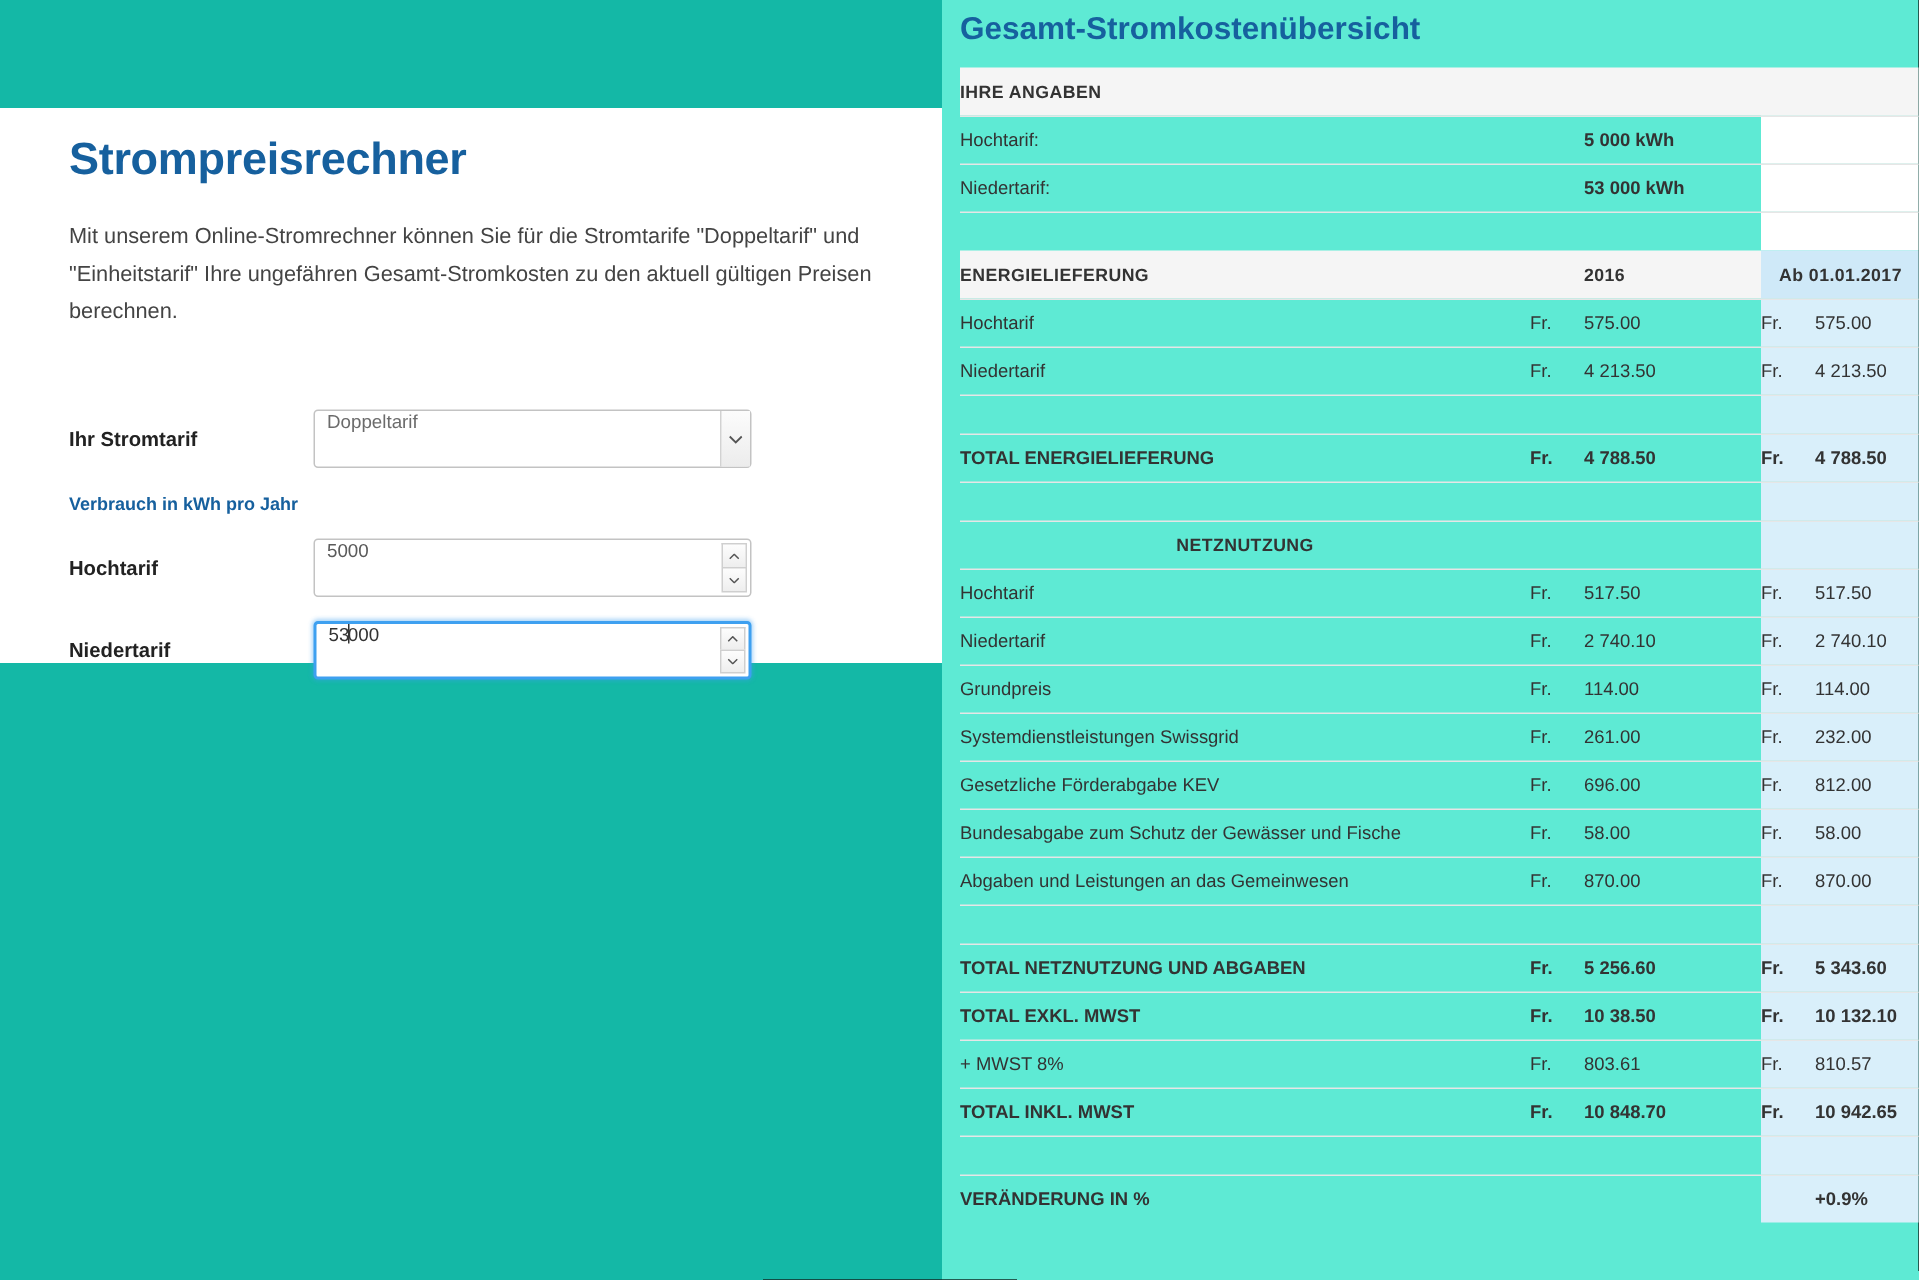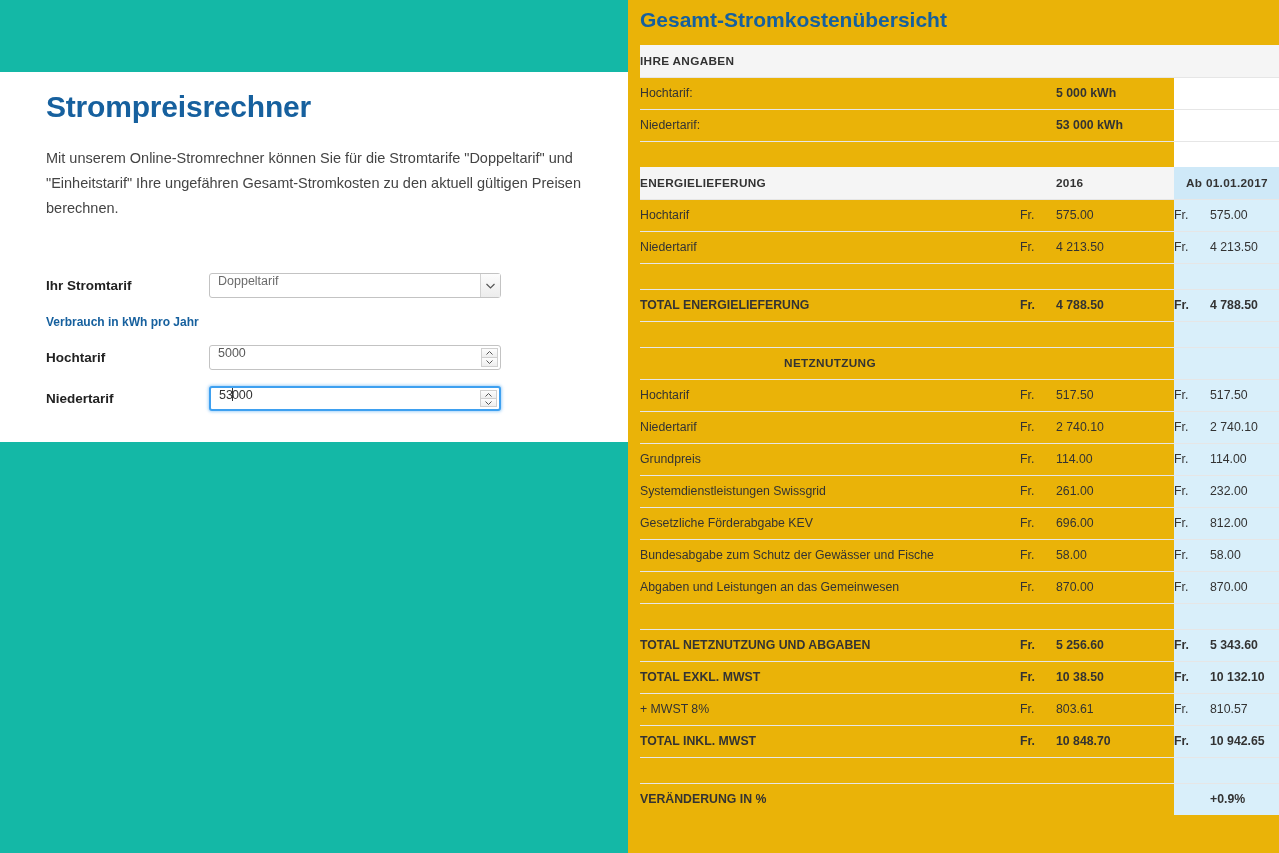--- a/index.html
+++ b/index.html
@@ -40,21 +40,21 @@
   .form-label {
     width: 163px; flex: 0 0 163px;
     font-size: 13.5px; font-weight: bold; color: #222;
   }
   .sub-head {
     margin-top: 17px;
     font-size: 12px; font-weight: bold; color: #16609e;
   }
   .field {
     position: relative;
-    width: 292px; height: 25px;
+    width: 292px; height: 39px;
     border: 1px solid #c3c3c3; border-radius: 3px;
     background: #fff;
     display: flex; align-items: center;
   }
   .field input, .field .fake-input {
     border: 0; outline: none; background: transparent;
     font-family: "Liberation Sans", sans-serif;
     font-size: 12.5px; color: #5a5a5a;
     padding: 0 8px; width: 100%; height: 100%;
   }
@@ -92,21 +92,21 @@
     font-family: "Liberation Sans", sans-serif;
     font-size: 12.5px; color: #222;
     background: linear-gradient(#fdfdfd, #efefef);
     border: 1px solid #bfbfbf; border-radius: 3px;
     padding: 5px 11px; cursor: pointer;
   }
 
   
   .right-wrap {
     position: absolute; left: 628px; top: 0; width: 651px; height: 853px;
-    background: #eab308;
+    background: #5eead4;
     padding: 0 21px 0 12px;
   }
   .right-title {
     margin: 0; padding: 8px 0 0 0;
     font-size: 21px; font-weight: bold; color: #16609e;
   }
   table.cost {
     width: 100%; border-collapse: collapse;
     margin-top: 13px;
     font-size: 12.3px; color: #333;

